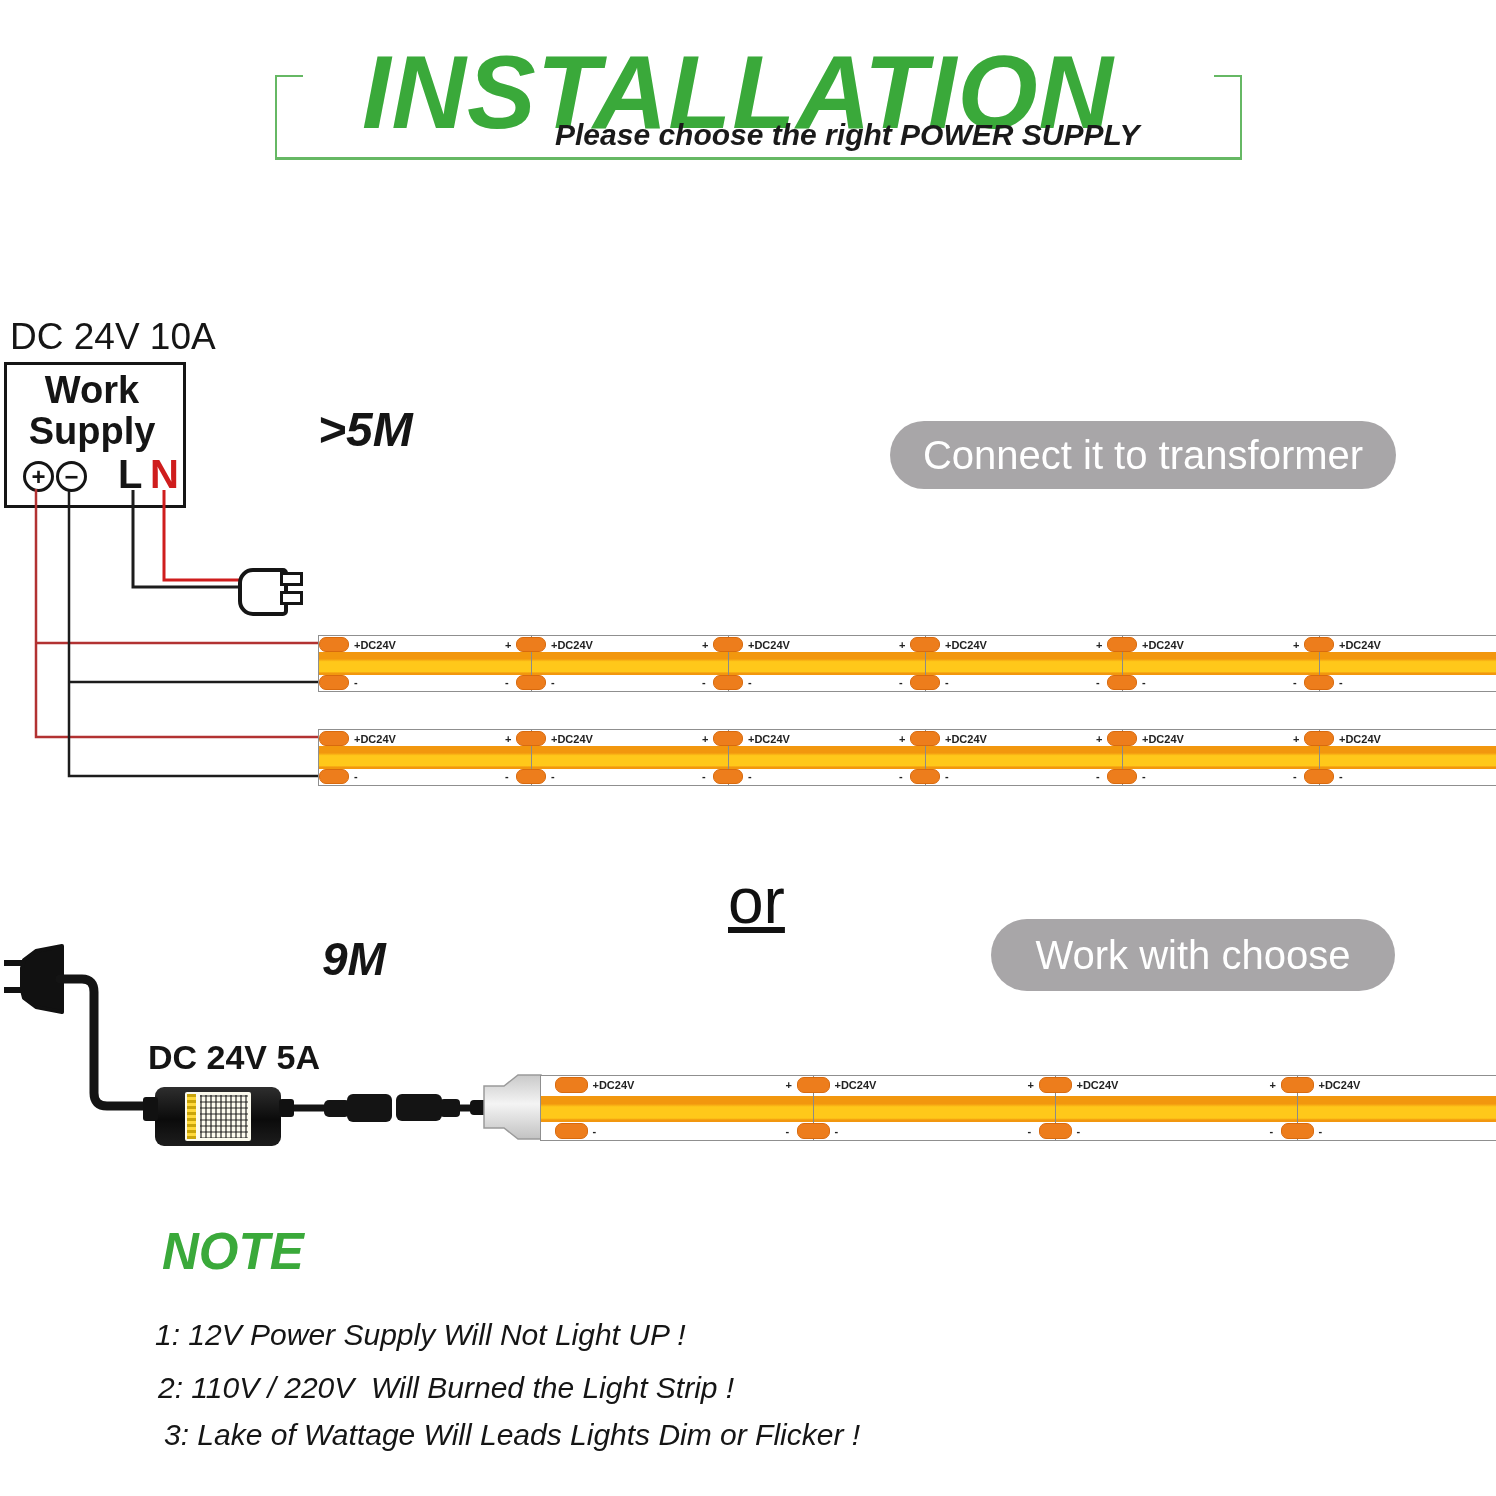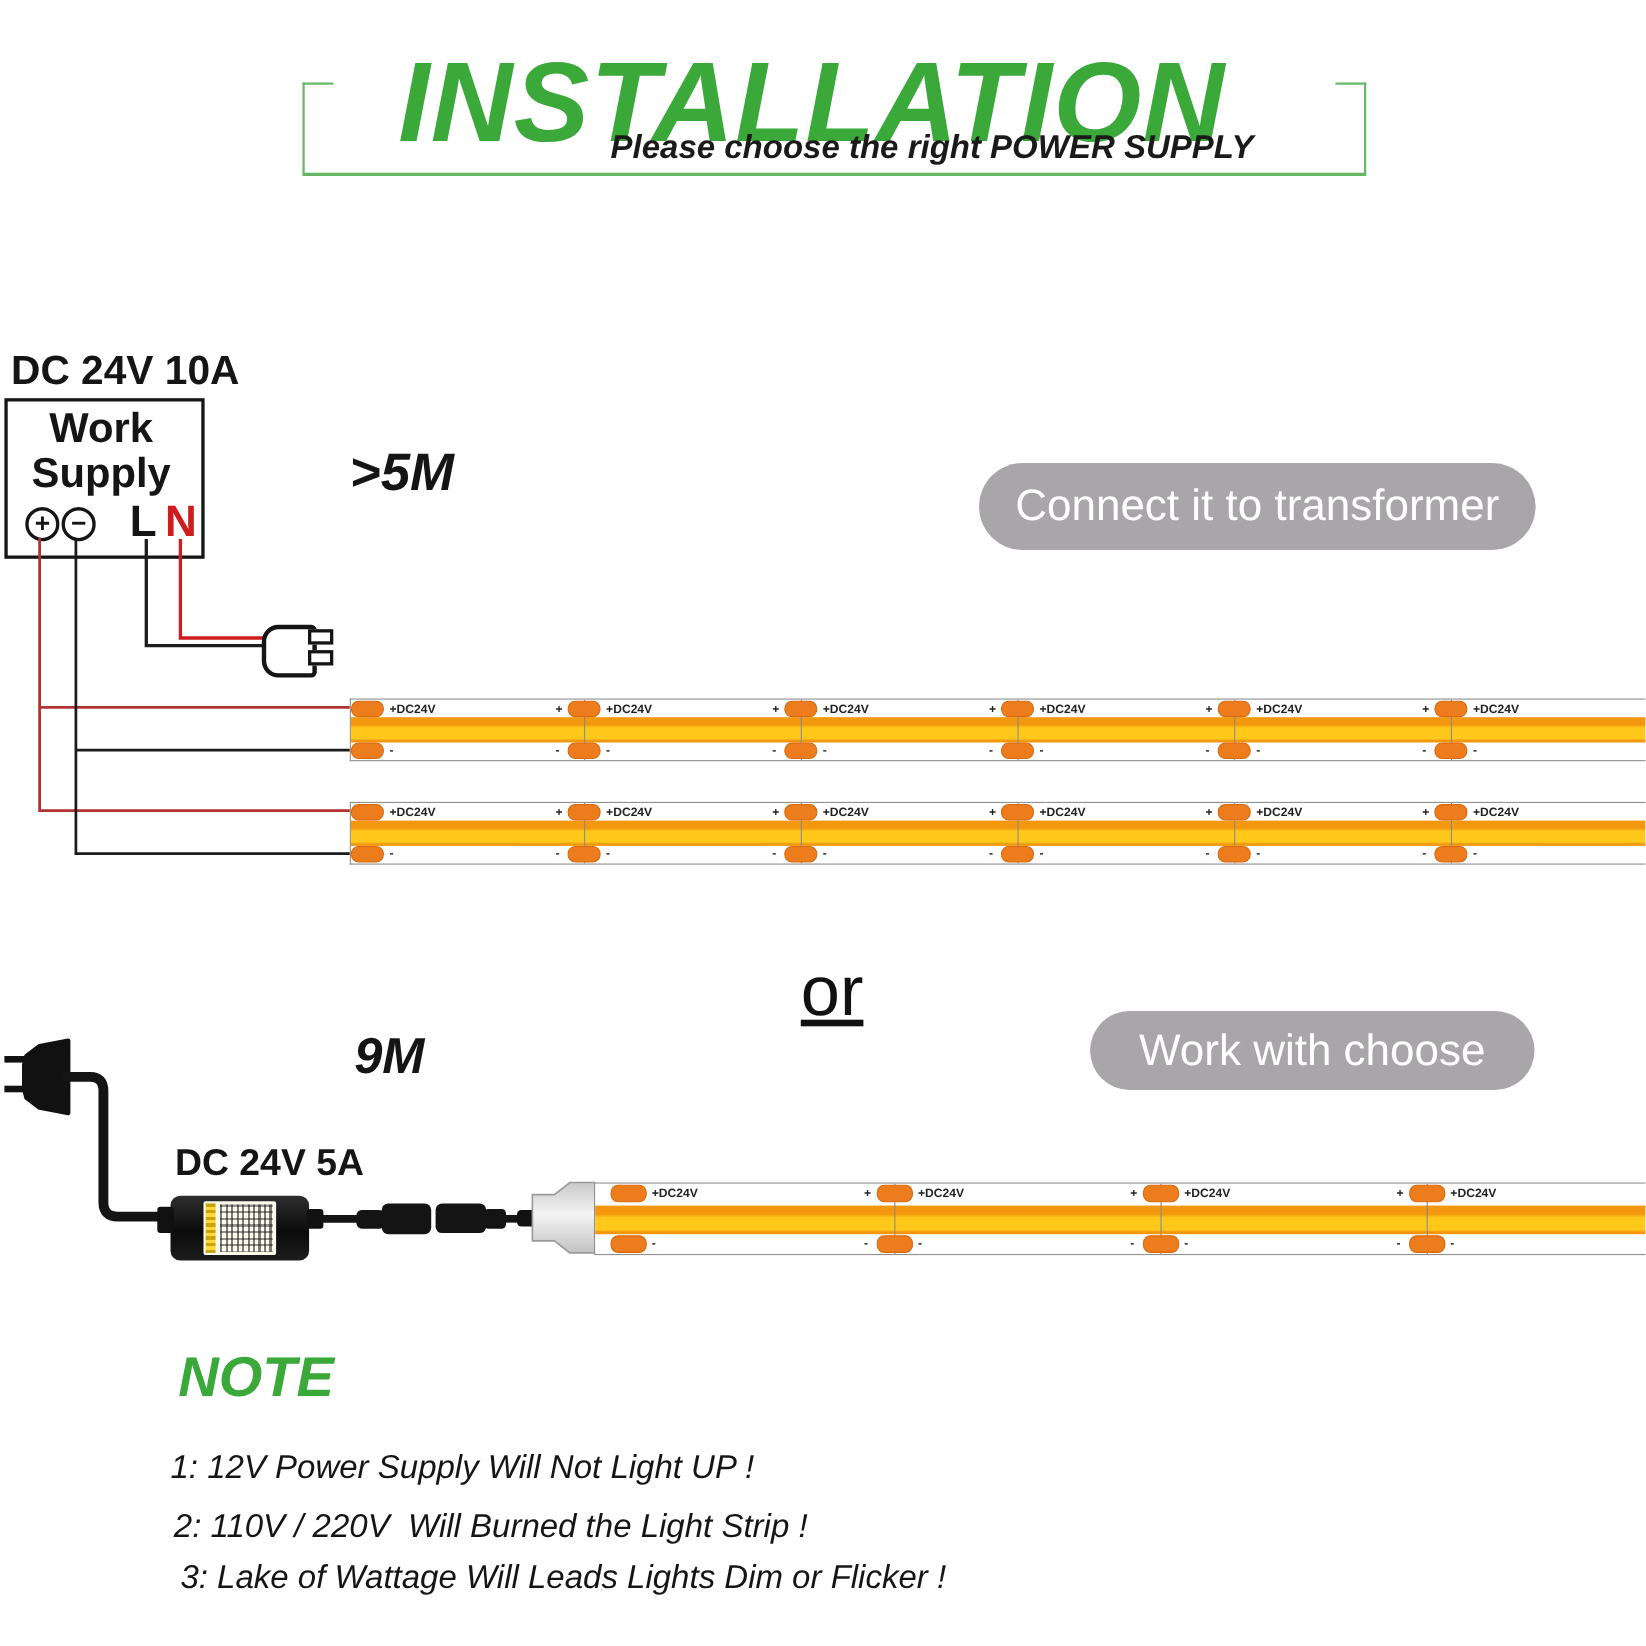--- a/index.html
+++ b/index.html
@@ -13,36 +13,36 @@
   .subtitle{left:555px;top:118px;width:552px;text-align:right;font-size:30px;font-weight:700;
             font-style:italic;color:#1a1a1a;white-space:nowrap;}
   .frame{background:var(--frameGreen,#66b864);}
   .f-left-v{left:275px;top:75px;width:2px;height:84px;}
   .f-left-h{left:275px;top:75px;width:28px;height:2px;}
   .f-bottom{left:275px;top:157px;width:967px;height:3px;}
   .f-right-v{left:1240px;top:75px;width:2px;height:84px;}
   .f-right-h{left:1214px;top:75px;width:28px;height:2px;}
 
   
-  .ps-title{left:10px;top:316px;font-size:37px;font-weight:700;white-space:nowrap;text-align:right;}
+  .ps-title{left:10px;top:316px;font-size:37px;font-weight:400;white-space:nowrap;text-align:right;}
   .ps-box{left:4px;top:362px;width:176px;height:140px;border:3px solid #151515;background:#fff;}
   .ps-name{left:4px;top:370px;width:176px;text-align:center;font-size:38px;line-height:41px;
            font-weight:700;}
   .term-circle{width:25px;height:25px;border:3px solid #151515;border-radius:50%;
                display:flex;align-items:center;justify-content:center;
                font-size:24px;font-weight:700;line-height:1;background:#fff;}
   .term-plus{left:23px;top:461px;}
   .term-minus{left:56px;top:461px;}
   .term-L{left:118px;top:452px;font-size:40px;font-weight:700;}
   .term-N{left:150px;top:452px;font-size:40px;font-weight:700;color:var(--nRed,#cf1d1d);}
   .gt5m{left:318px;top:402px;font-size:48px;font-weight:700;font-style:italic;white-space:nowrap;}
 
   .pill{background:var(--pill,#a8a6a8);color:#fff;border-radius:40px;display:flex;
         align-items:center;justify-content:center;white-space:nowrap;}
-  .pill1{left:890px;top:421px;width:506px;height:79px;font-size:40px;}
+  .pill1{left:890px;top:421px;width:506px;height:68px;font-size:40px;}
   .pill2{left:991px;top:919px;width:404px;height:72px;font-size:40px;}
 
   .plug-body{left:238px;top:568px;width:42px;height:40px;border:4px solid #151515;
              border-radius:15px 5px 5px 15px;background:#fff;}
   .prong{left:280px;width:17px;height:8px;border:3px solid #151515;background:#fff;}
   .prong1{top:572px;} .prong2{top:591px;}
   .ac-box{left:304px;top:561px;width:252px;height:52px;border:3px solid #151515;background:#fff;
           display:flex;align-items:center;justify-content:center;font-size:35px;
           letter-spacing:1px;white-space:nowrap;}
 
@@ -59,21 +59,21 @@
               border:1px solid var(--padBorder,#d86a0e);border-radius:7px;box-sizing:border-box;}
   .s3 .pad{width:33px;height:16px;}
   .strip .pad.top{top:1px;} .strip .pad.bot{bottom:1px;}
   .strip .lbl{position:absolute;font-size:11px;font-weight:700;color:#222;line-height:16px;
               white-space:nowrap;}
   .strip .lbl.top{top:1px;} .strip .lbl.bot{bottom:1px;}
 
   
   .or{left:728px;top:864px;font-size:64px;color:#111;white-space:nowrap;text-decoration:underline;}
   .m5{left:322px;top:932px;font-size:46px;font-weight:700;font-style:italic;white-space:nowrap;}
-  .dc-label{left:148px;top:1038px;font-size:34px;font-weight:700;white-space:nowrap;margin-left:11px;}
+  .dc-label{left:148px;top:1038px;font-size:34px;font-weight:700;white-space:nowrap;}
   .brick{left:155px;top:1087px;width:126px;height:59px;border-radius:9px;
          background:linear-gradient(180deg,#2e2e2e,#0b0b0b 55%,#1d1d1d);}
   .brick-nub{background:#111;border-radius:3px;}
   .nub-l{left:143px;top:1097px;width:15px;height:24px;}
   .nub-r{left:279px;top:1099px;width:15px;height:18px;}
   .brick-label{left:185px;top:1092px;width:66px;height:49px;background:#fcfbee;border-radius:2px;}
   .brick-label::before{content:"";position:absolute;left:2px;top:2px;bottom:2px;width:9px;
      background:repeating-linear-gradient(180deg,#caa50a 0 3px,#ffd93b 3px 6px);}
   .brick-label::after{content:"";position:absolute;left:15px;right:3px;top:3px;bottom:3px;
      background:repeating-linear-gradient(90deg,rgba(20,20,20,.55) 0 2px,transparent 2px 5px),

